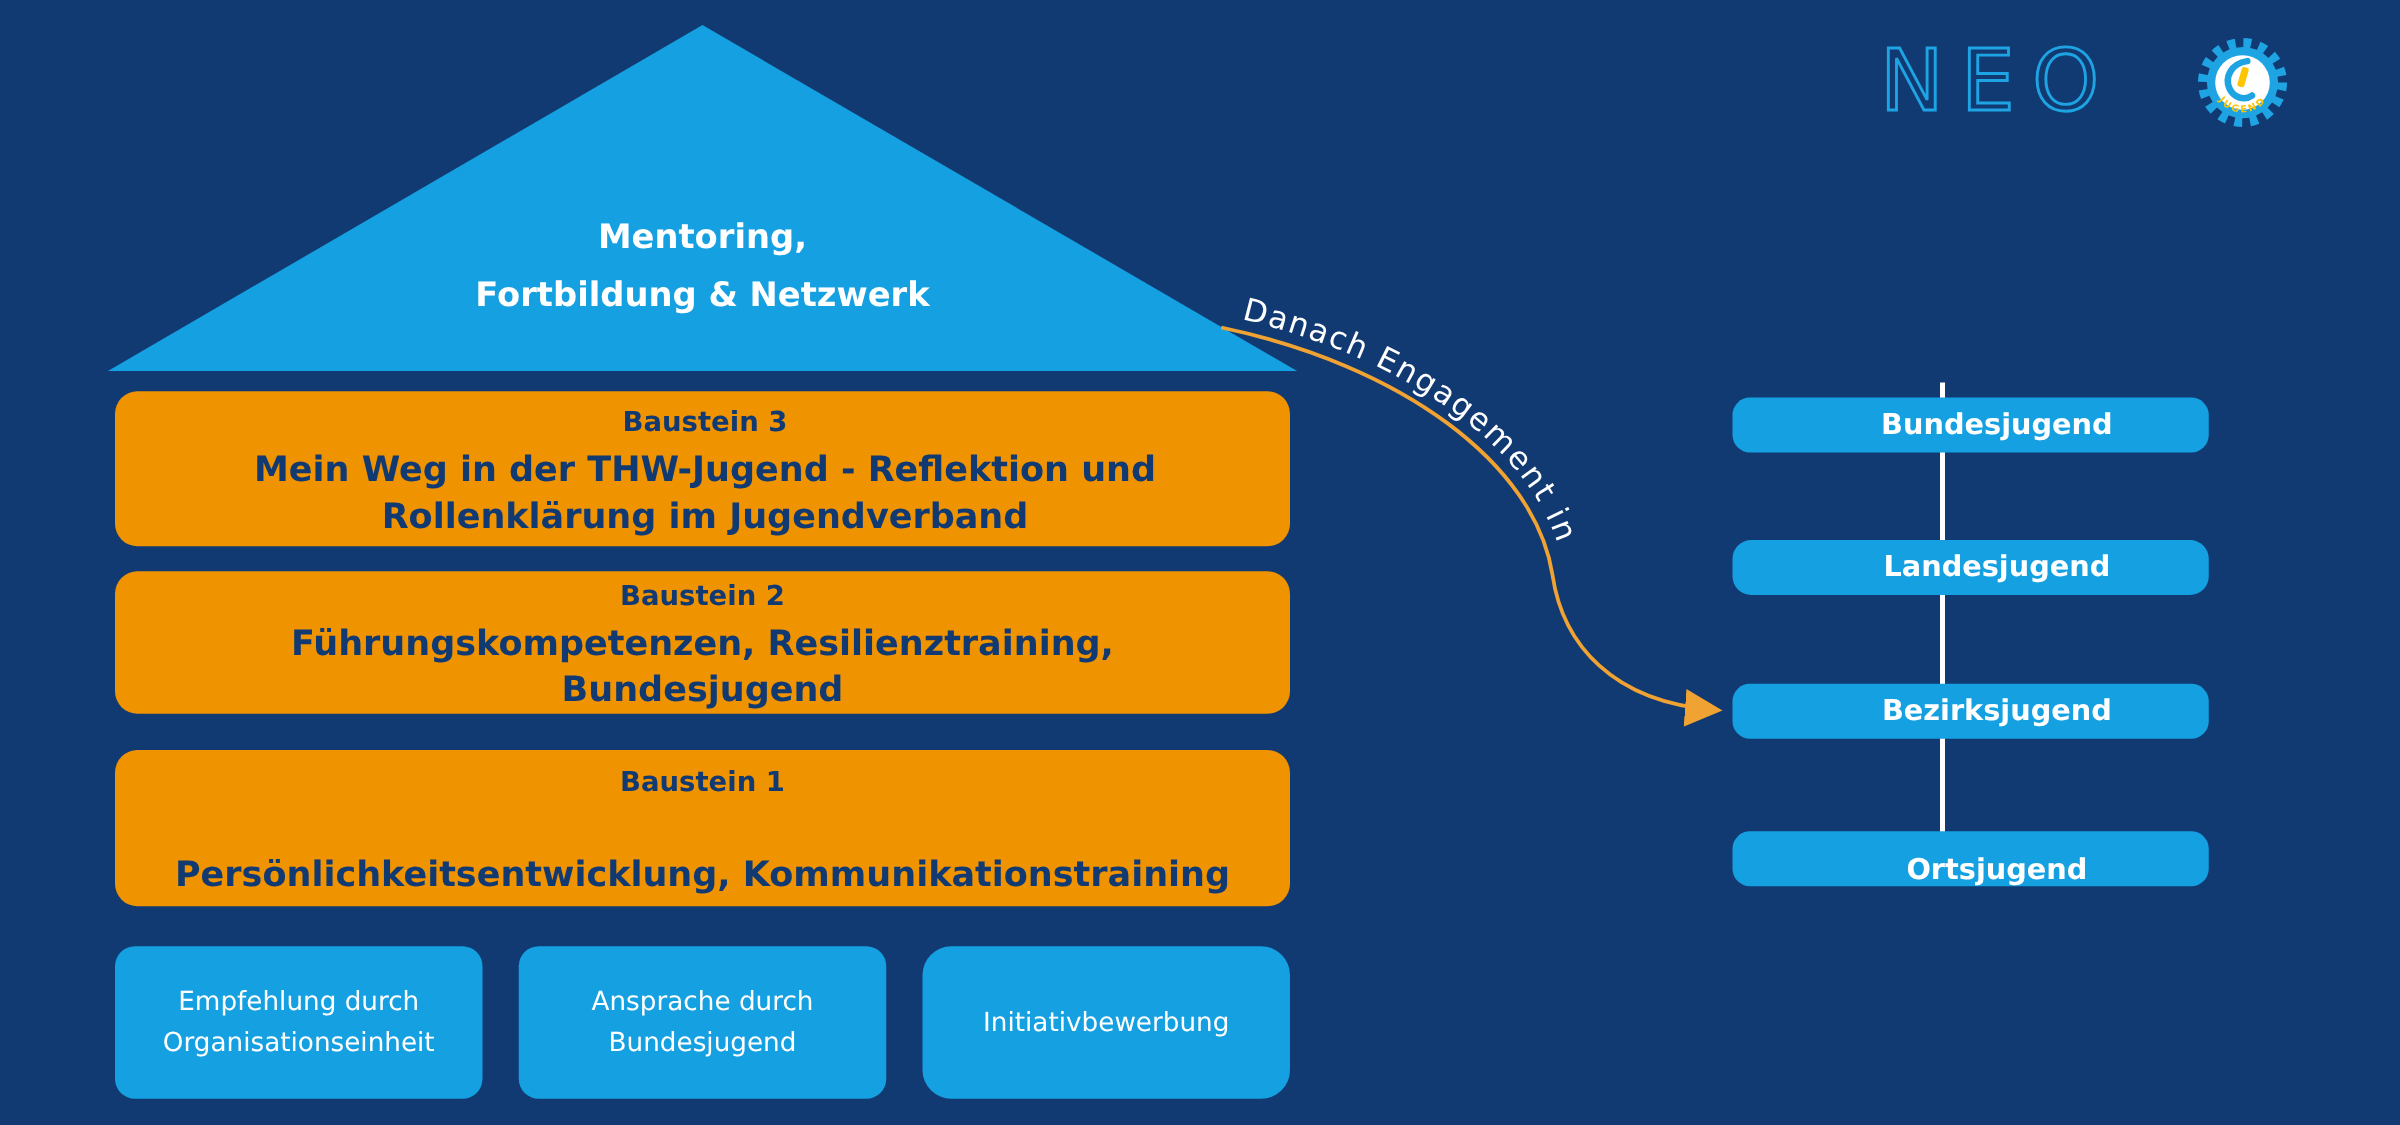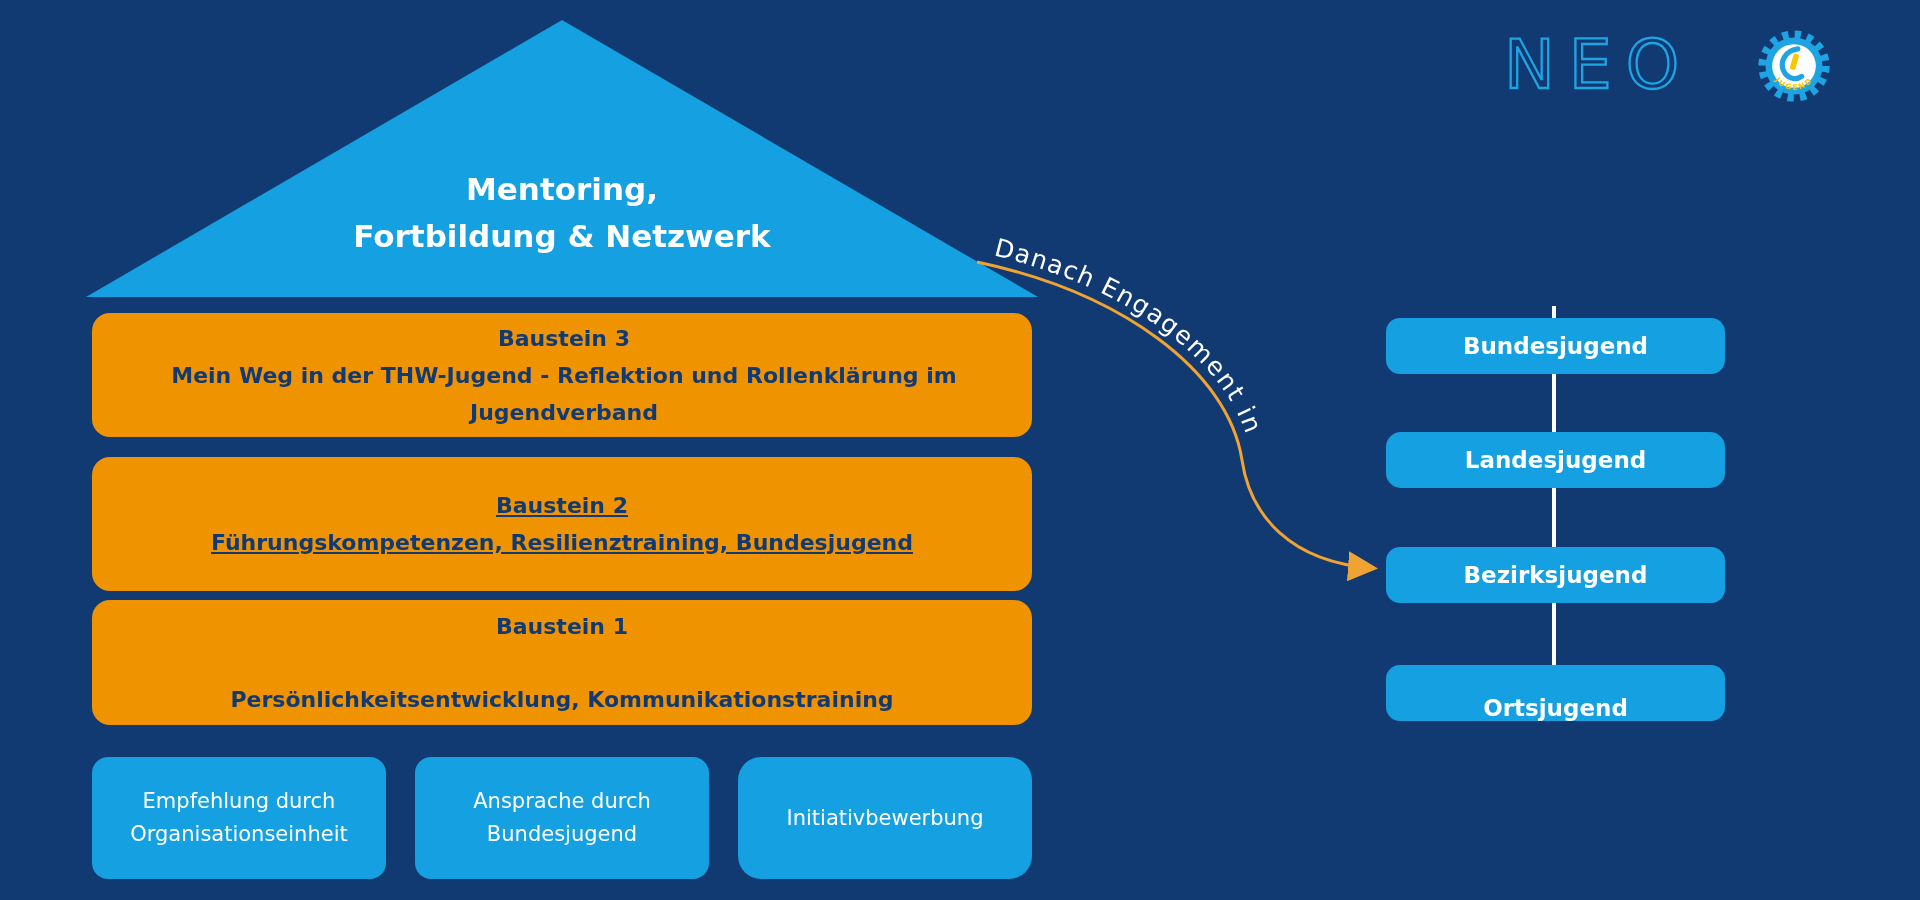--- a/index.html
+++ b/index.html
@@ -21,21 +21,21 @@
     left: 86px; top: 20px;
     width: 952px; height: 277px;
     background: var(--light-blue, #14a0e1);
     clip-path: polygon(50% 0, 0 100%, 100% 100%);
   }
   .roof-text {
     position: absolute;
     left: 0; right: 0; top: 146px;
     text-align: center;
     color: var(--white, #fff);
-    font-size: 31px;
+    font-size: 27px;
     font-weight: bold;
     line-height: 47px;
   }
 
   
   .baustein {
     position: absolute;
     left: 92px;
     width: 940px;
     background: var(--orange, #f09300);
@@ -43,23 +43,23 @@
     display: flex;
     flex-direction: column;
     align-items: center;
     justify-content: center;
     text-align: center;
     color: var(--navy-text, #123a72);
     padding: 0 40px;
     box-sizing: border-box;
   }
   .baustein .title { font-size: 22px; font-weight: bold; line-height: 37px; }
-  .baustein .desc  { font-size: 22px; font-weight: bold; line-height: 37px; }
+  .baustein .desc  { font-size: 28px; font-weight: bold; line-height: 37px; }
   #baustein-3 { top: 313px; height: 124px; padding-left: 44px; }
-  #baustein-2 { top: 457px; height: 134px; text-decoration: underline; }
+  #baustein-2 { top: 457px; height: 114px; }
   #baustein-1 { top: 600px; height: 125px; gap: 36px; }
 
   
   .entry {
     position: absolute;
     top: 757px;
     height: 122px;
     width: 294px;
     background: var(--light-blue, #14a0e1);
     border-radius: 16px;
@@ -81,30 +81,31 @@
   .connector {
     position: absolute;
     left: 1552px; top: 306px;
     width: 4px; height: 387px;
     background: var(--white, #fff);
     z-index: 1;
   }
   .level {
     position: absolute;
     left: 1386px;
-    width: 339px; height: 56px;
+    width: 339px; height: 44px;
     background: var(--light-blue, #14a0e1);
     border-radius: 14px;
     display: flex;
     align-items: center;
     justify-content: center;
     color: var(--white, #fff);
     font-size: 23px;
     font-weight: bold;
     z-index: 2;
+    padding-left: 42px;
   }
   #level-1 { top: 318px; }
   #level-2 { top: 432px; border-radius: 15px; }
   #level-3 { top: 547px; }
   #level-4 { top: 665px; align-items: flex-end; }
 
   
   .overlay {
     position: absolute;
     left: 0; top: 0;

